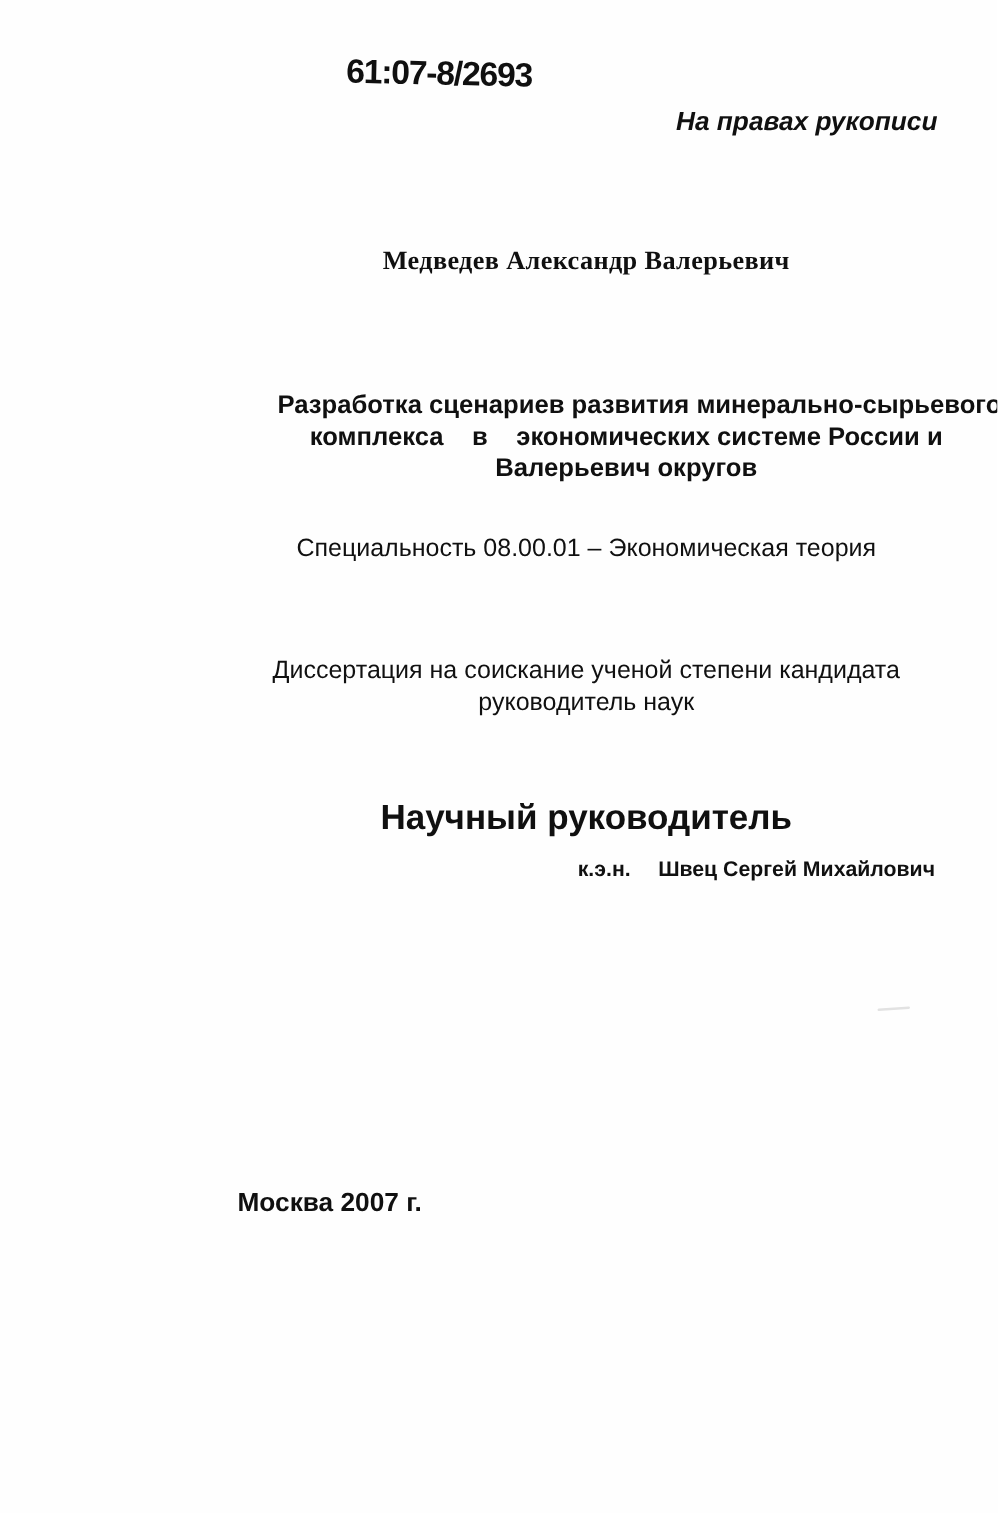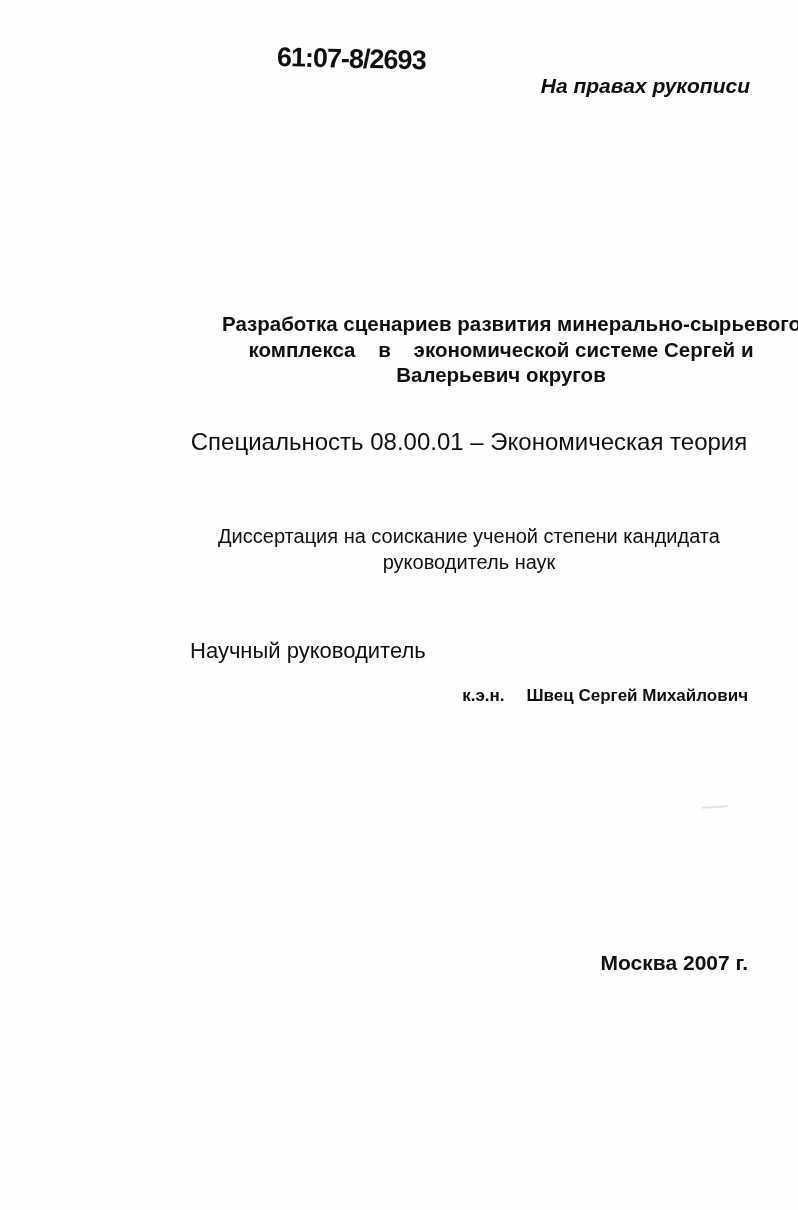--- a/index.html
+++ b/index.html
@@ -34,21 +34,21 @@
     top:42px;
     font-size:27px;
     font-weight:700;
     letter-spacing:-1px;
     transform:rotate(1.3deg);
     transform-origin:left center;
     white-space:nowrap;
   }
   .manuscript-note{
     position:absolute;
-    top:74px;
+    top:86px;
     right:48px;
     font-size:21px;
     font-weight:700;
     font-style:italic;
     white-space:nowrap;
   }
   .author{
     top:196px;
     text-align:center;
     font-family:"Liberation Serif", serif;
@@ -64,49 +64,49 @@
     font-weight:700;
     line-height:25.5px;
     margin-left:32px;
   }
   .title .title-line{
     white-space:pre; 
   }
   .specialty{
     top:428px;
     text-align:center;
-    font-size:24px;
+    font-size:20px;
     white-space:nowrap;
   }
   .degree-statement{
     top:523px;
     text-align:center;
     font-size:20px;
     line-height:26px;
   }
   .supervisor-label{
     top:638px;
-    text-align:left;
-    font-size:22px;
-    font-weight:400;
+    text-align:center;
+    font-size:28px;
+    font-weight:700;
     white-space:nowrap;
   }
   .supervisor-line{
     top:686px;
     text-align:right;
     font-size:17px;
     font-weight:700;
     white-space:nowrap;
   }
   .supervisor-line .degree{
     margin-right:22px;
   }
   .footer-line{
     top:951px;
-    text-align:right;
+    text-align:left;
     font-size:21px;
     font-weight:700;
     white-space:nowrap;
   }
   .scan-artifact{
     position:absolute;
     left:702px;
     top:806px;
     width:26px;
     height:2px;
@@ -117,24 +117,25 @@
 </style>
 </head>
 <body>
 
 <div class="page">
 
   <div class="stamp">61:07-8/2693</div>
 
   <div class="manuscript-note">На правах рукописи</div>
 
+  <div class="strip author">Медведев Александр Валерьевич</div>
 
   <div class="strip title">
     <div class="title-line">Разработка сценариев развития минерально-сырьевого</div>
-    <div class="title-line">комплекса    в    экономической системе Сергей и</div>
+    <div class="title-line">комплекса    в    экономических системе России и</div>
     <div class="title-line">Валерьевич округов</div>
   </div>
 
   <div class="strip specialty">Специальность 08.00.01 – Экономическая теория</div>
 
   <div class="strip degree-statement">
     <div>Диссертация на соискание ученой степени кандидата</div>
     <div>руководитель наук</div>
   </div>
 

